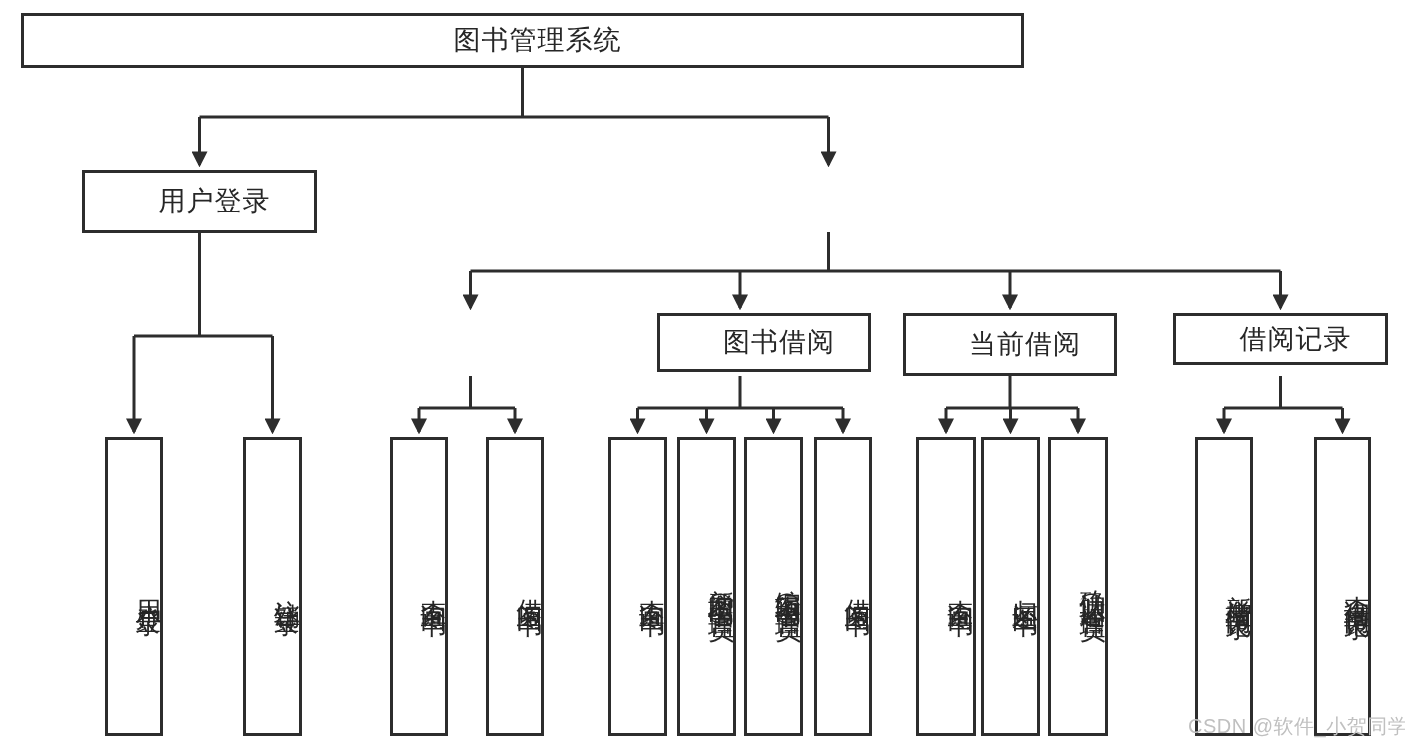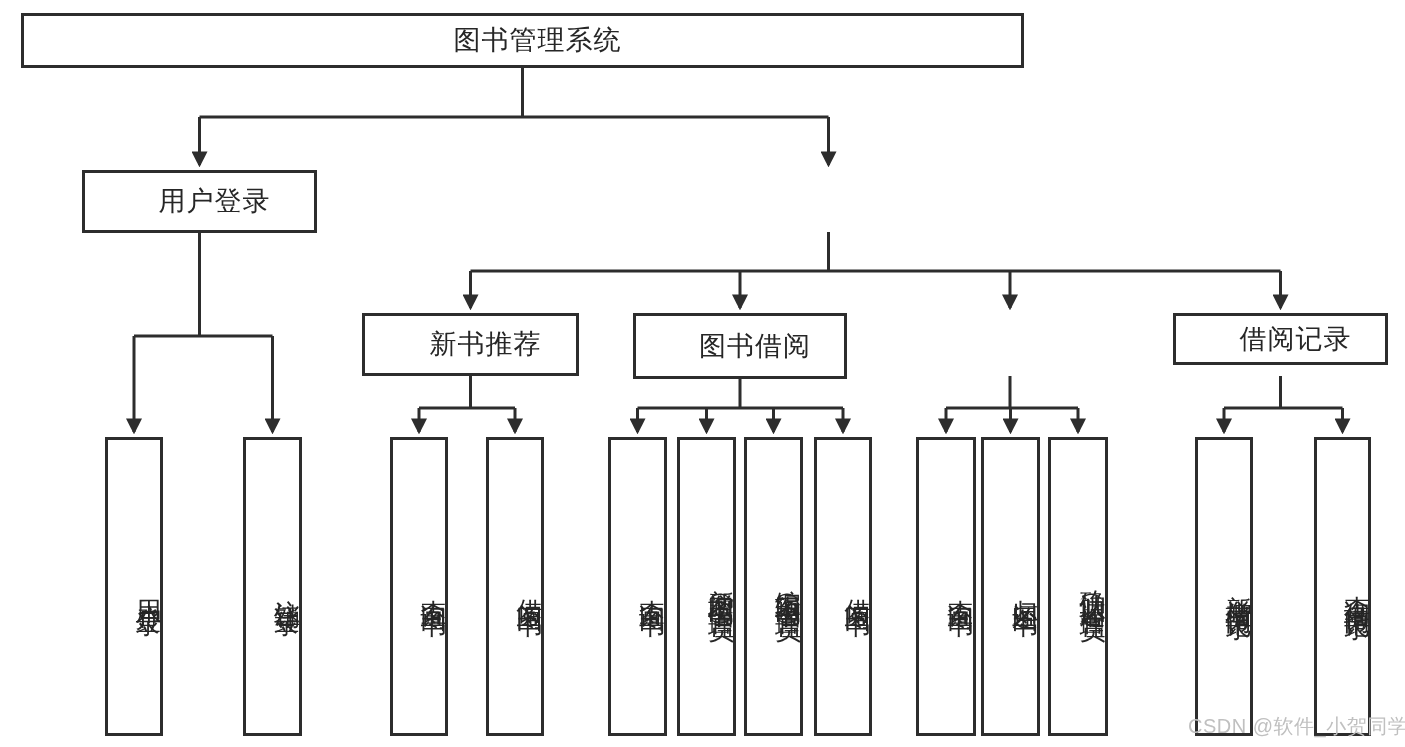--- a/index.html
+++ b/index.html
@@ -102,22 +102,22 @@
       <path d="M1280.5 376 V408 M1224 408 H1342.5"></path>
       <line x1="1224" y1="408" x2="1224" y2="432" marker-end="url(#arw)"></line>
       <line x1="1342.5" y1="408" x2="1342.5" y2="432" marker-end="url(#arw)"></line>
     </g>
   </svg>
 
   <div class="box hbox" style="left:21px; top:13px; width:1003px; height:55px;">图书管理系统</div>
 
   <div class="box hbox" style="left:82px; top:170px; width:235px; height:63px;">用户登录</div>
 
-  <div class="box hbox" style="left:362px; top:313px; width:217px; height:63px;">新书推荐</div>
-  <div class="box hbox" style="left:633px; top:313px; width:214px; height:66px;">图书借阅</div>
+  <div class="box hbox" style="left:657px; top:313px; width:214px; height:59px;">图书借阅</div>
+  <div class="box hbox" style="left:903px; top:313px; width:214px; height:63px;">当前借阅</div>
   <div class="box hbox" style="left:1173px; top:313px; width:215px; height:52px;">借阅记录</div>
 
   <div class="box vbox" style="left:105px; top:437px; width:58px; height:299px;">用户登录</div>
   <div class="box vbox" style="left:243px; top:437px; width:59px; height:299px;">注销登录</div>
 
   <div class="box vbox" style="left:390px; top:437px; width:58px; height:299px;">查询图书</div>
   <div class="box vbox" style="left:486px; top:437px; width:58px; height:299px;">借阅图书</div>
 
   <div class="box vbox" style="left:608px; top:437px; width:59px; height:299px;">查询图书</div>
   <div class="box vbox" style="left:677px; top:437px; width:59px; height:299px;">新增图书（管理员）</div>

